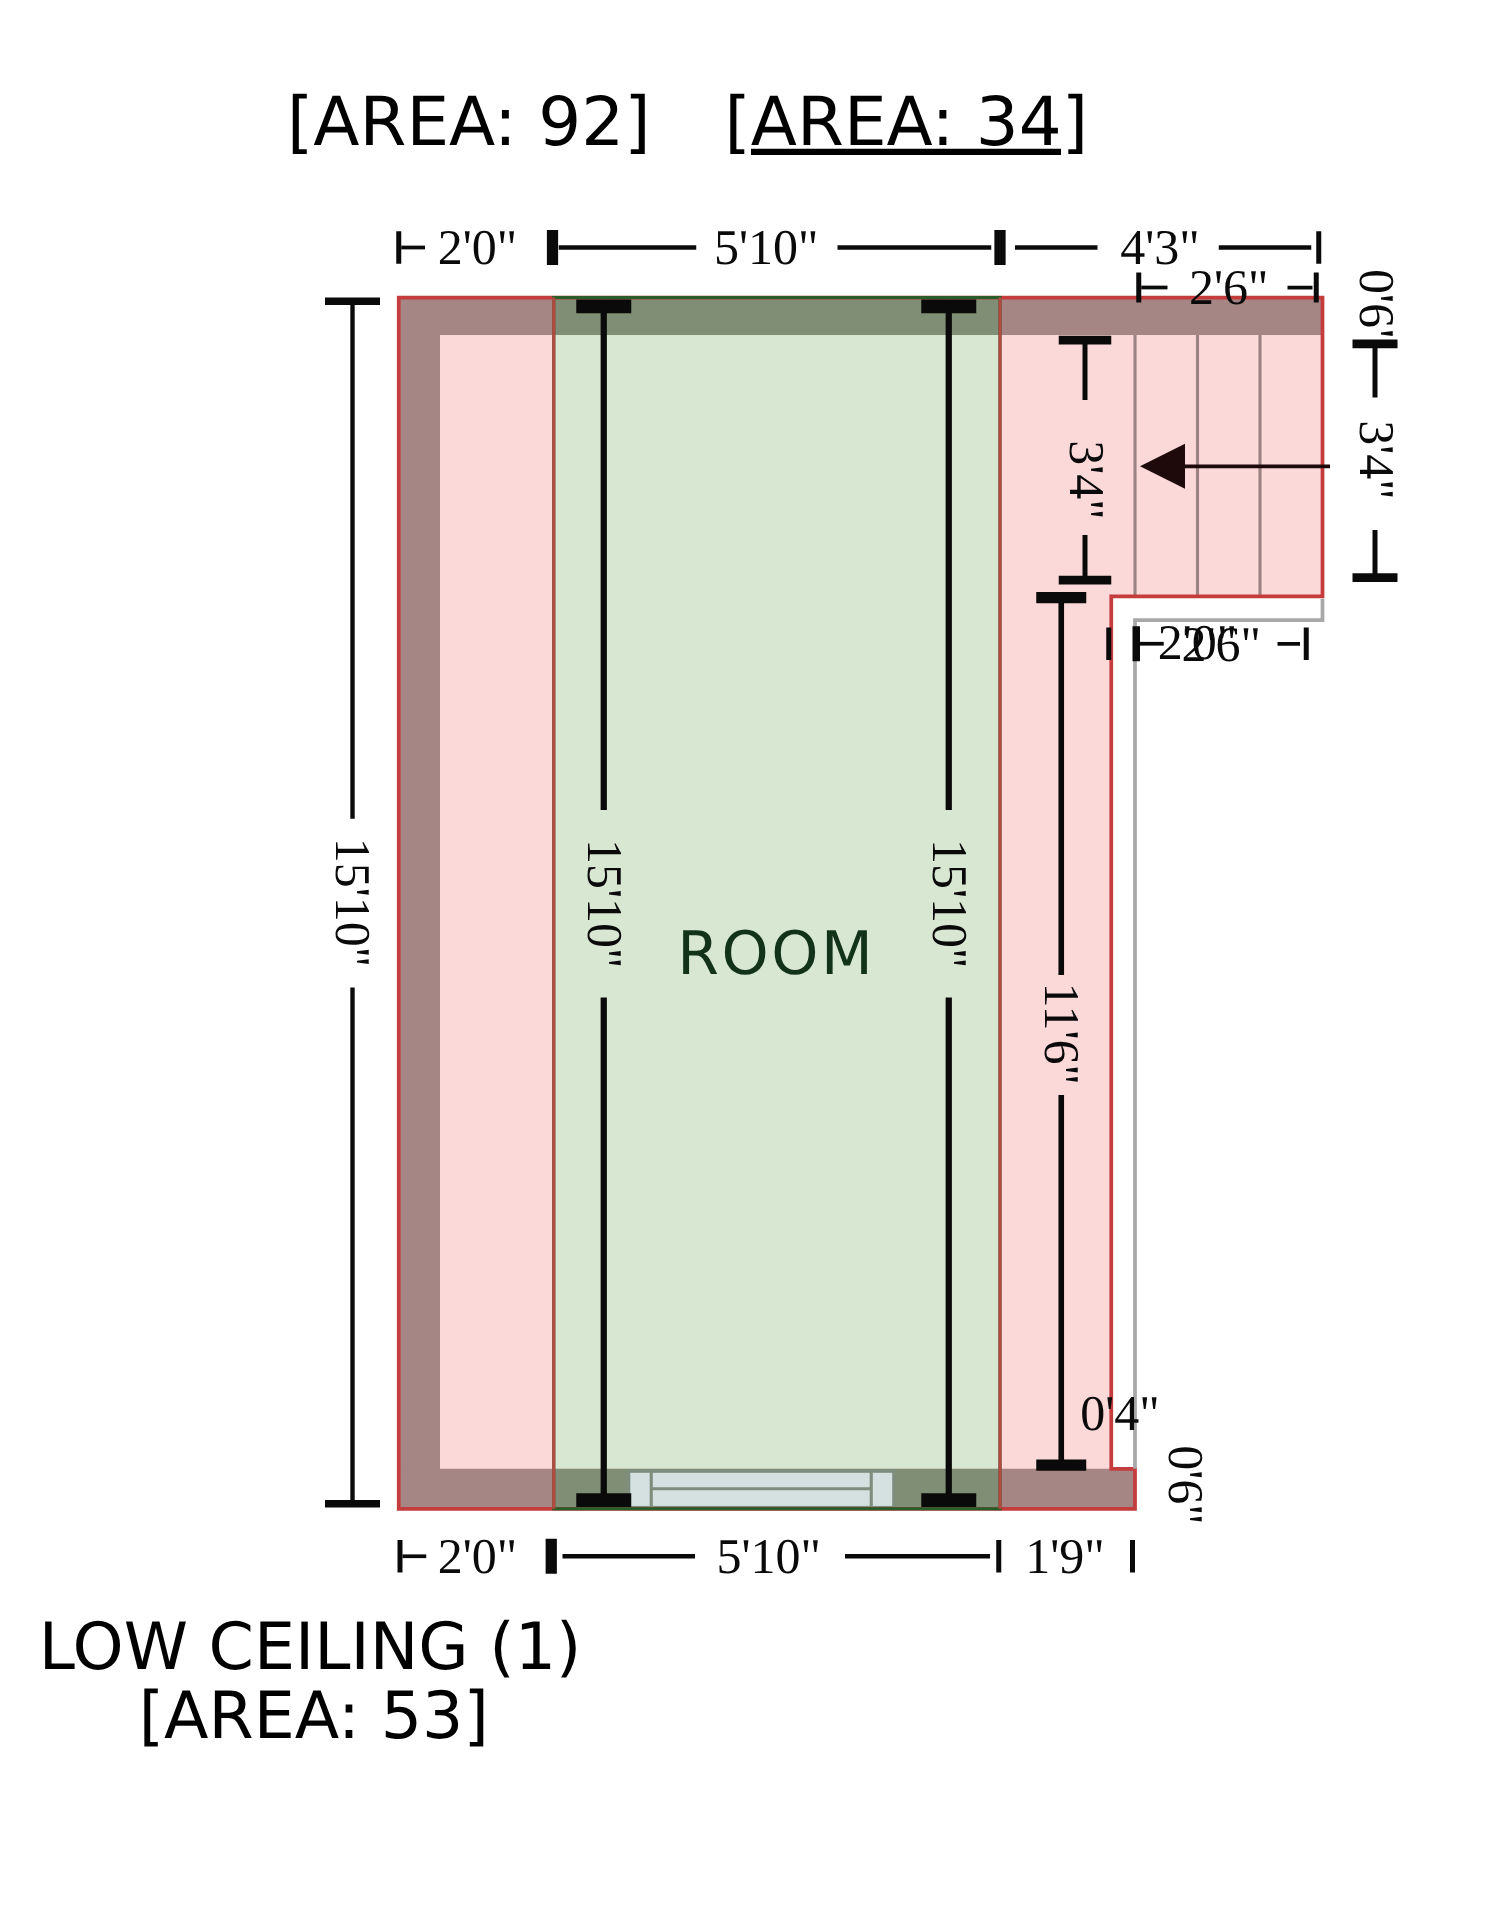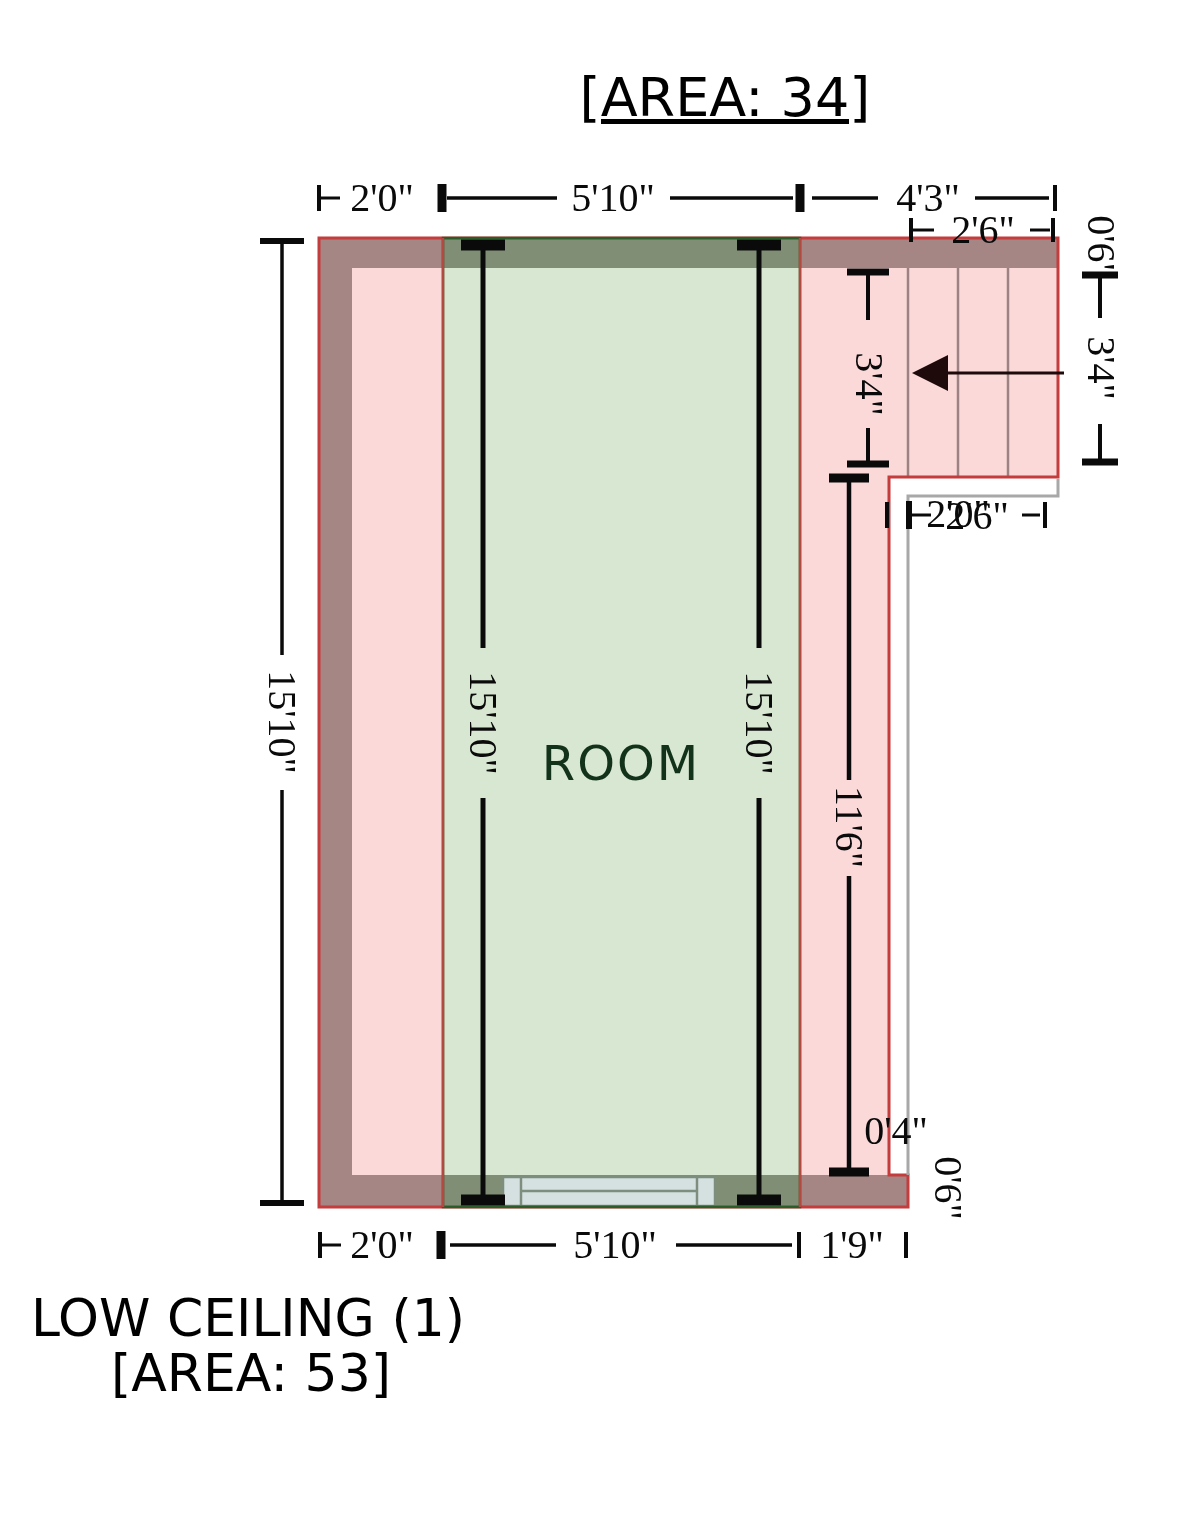--- a/index.html
+++ b/index.html
@@ -19,20 +19,21 @@
        font-family:"Liberation Serif","DejaVu Serif",serif;font-size:40px;line-height:1;}
   .lbl.v{transform:translate(-50%,-50%) rotate(90deg);}
   .roomlbl{position:absolute;transform:translate(-50%,-50%);white-space:nowrap;color:var(--room-text);
        font-family:"DejaVu Sans","Liberation Sans",sans-serif;font-size:48px;letter-spacing:2px;text-align:right;}
 </style>
 </head>
 <body>
 
 <div class="canvas">
 
+  <div class="title" style="left:375px;top:98px;">[AREA: 92]</div>
   <div class="title" style="left:725px;top:98px;text-decoration:underline;">[AREA: 34]</div>
 
   <svg class="plan" viewBox="0 0 1194 1536">
 
     <path d="M319,238 H1058 V477 H889 V1175 H908 V1207 H319 Z" style="fill:var(--floor-pink);"></path>
     <rect x="319" y="238" width="739" height="30" style="fill:var(--low-dark);"></rect>
     <rect x="319" y="238" width="33" height="969" style="fill:var(--low-dark);"></rect>
     <rect x="319" y="1175" width="589" height="32" style="fill:var(--low-dark);"></rect>
     <rect x="443" y="238" width="357" height="30" style="fill:var(--room-dark);"></rect>
     <rect x="443" y="268" width="357" height="907" style="fill:var(--room-green);"></rect>

